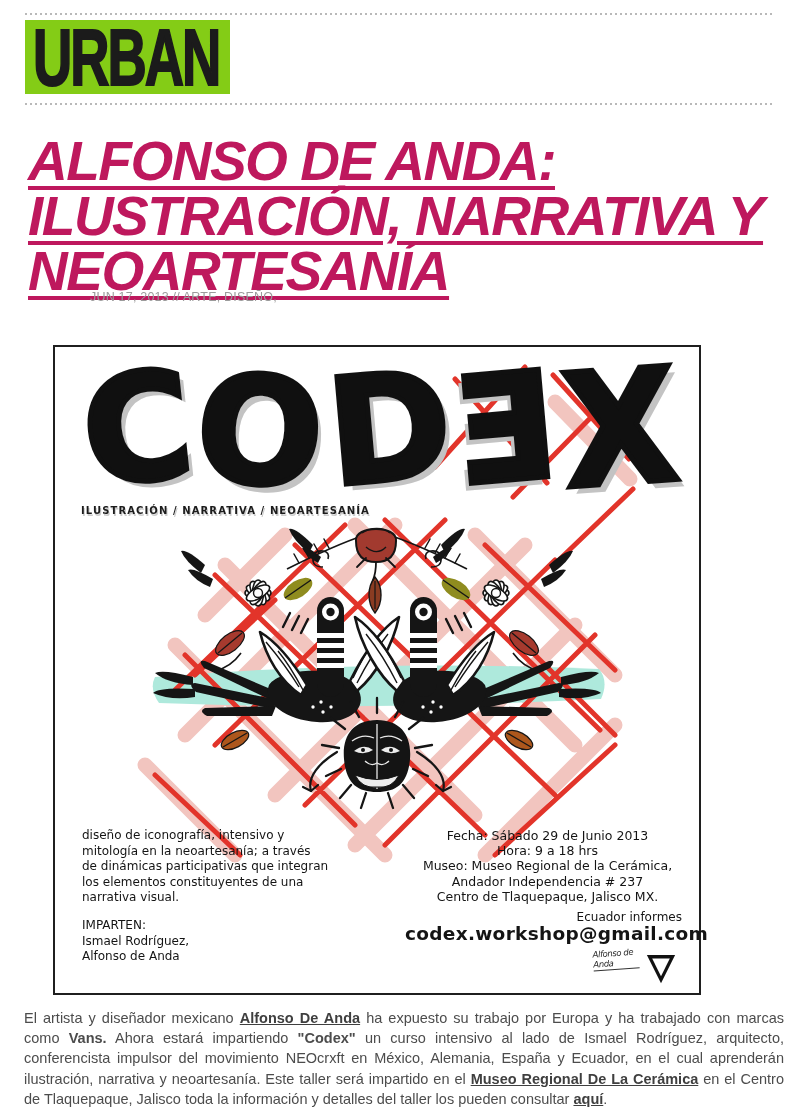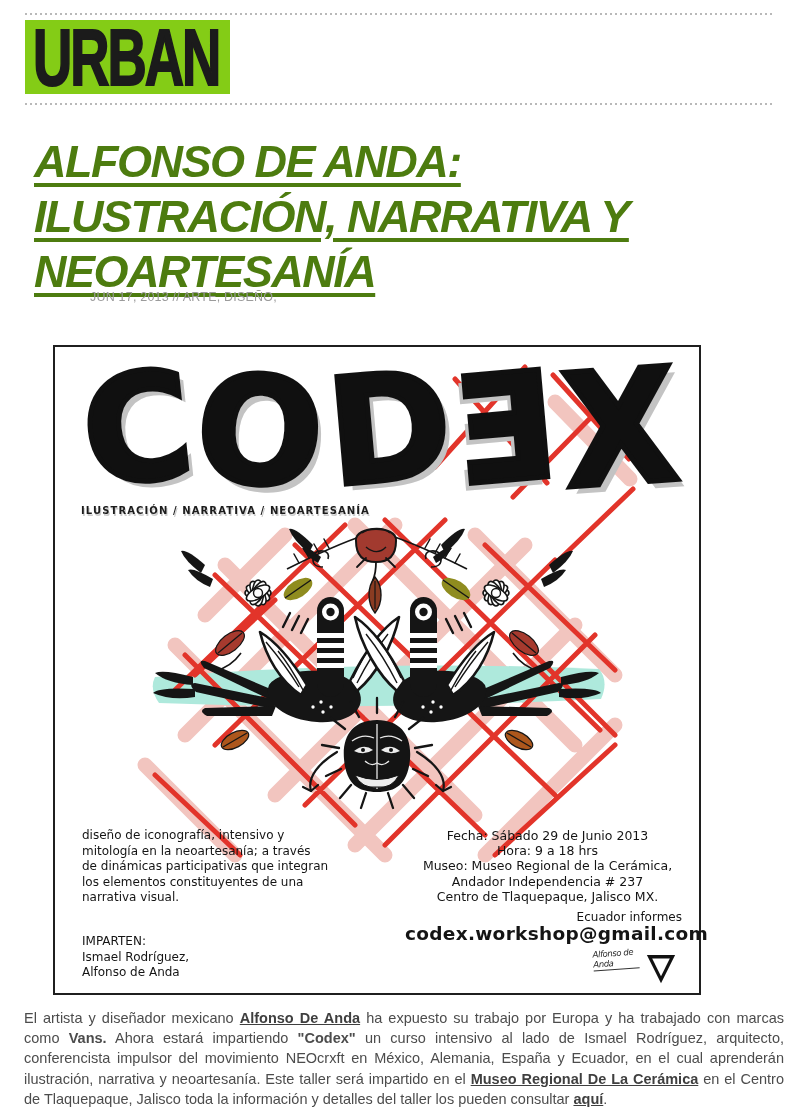--- a/index.html
+++ b/index.html
@@ -7,22 +7,22 @@
         font-family:"Liberation Sans",sans-serif;}
   .dotted{position:absolute;left:25px;width:750px;height:2px;
           background-image:repeating-linear-gradient(90deg,#b9b9b9 0 2px,transparent 2px 5px);}
   .dotted.top{top:13px;}
   .dotted.mid{top:103px;}
   .logo-box{position:absolute;left:25px;top:20px;width:205px;height:74px;background:#84cc16;
             display:block;text-decoration:none;cursor:pointer;}
   .logo-text{position:absolute;left:8px;top:6px;font-weight:bold;font-size:80px;line-height:64px;
              color:#1b1b1b;-webkit-text-stroke:2px #1b1b1b;letter-spacing:-3px;
              transform:scale(0.68,1);transform-origin:left top;white-space:nowrap;}
-  .post-title{position:absolute;left:34px;top:134px;margin:0;color:#4d7c0f;
-              font-style:italic;font-weight:bold;font-size:45px;line-height:55px;
+  .post-title{position:absolute;left:28px;top:134px;margin:0;color:#be185d;
+              font-style:italic;font-weight:bold;font-size:55px;line-height:55px;
               letter-spacing:-1.5px;text-decoration:none;display:block;}
   .title-line{display:table;text-decoration:underline;text-decoration-thickness:4px;
               text-underline-offset:6px;white-space:nowrap;}
   .post-meta{position:absolute;left:90px;top:290px;font-size:12.5px;color:#9b9b9b;letter-spacing:.2px;}
   
   .poster{position:absolute;left:53px;top:345px;width:648px;height:650px;box-sizing:border-box;
           border:2px solid #1f1f1f;background:#fff;font-family:"DejaVu Sans",sans-serif;}
   .bg-lattice{position:absolute;left:0;top:0;width:644px;height:646px;}
   .illustration{position:absolute;left:0;top:158px;width:644px;height:352px;}
   .codex-title{position:absolute;left:28px;top:2px;width:594px;height:154px;
@@ -32,21 +32,21 @@
                text-shadow:6px 7px 0 #c3c3c3;}
   .codex-title span:nth-child(1){transform:rotate(-6deg);}
   .codex-title span:nth-child(2){transform:rotate(4deg) translateY(3px);}
   .codex-title span:nth-child(3){transform:rotate(-5deg);}
   .codex-title span:nth-child(4){transform:scale(-1,1) rotate(5deg);}
   .codex-title span:nth-child(5){transform:rotate(-4deg) scaleY(1.06);}
   .poster-subtitle{position:absolute;left:26px;top:158px;font-size:10px;font-weight:bold;
                letter-spacing:1.1px;color:#1c1c1c;text-shadow:1px 1.5px 0 #cccccc;white-space:nowrap;text-align:right;}
   .poster-left{position:absolute;left:27px;top:481px;width:290px;font-size:12px;
                line-height:15.6px;color:#141414;}
-  .imparten{margin-top:28px;}
+  .imparten{margin-top:12px;}
   .poster-right{position:absolute;left:350px;top:481px;width:285px;text-align:center;
                font-size:12.5px;line-height:15.2px;color:#141414;}
   .informes{text-align:right;padding-right:8px;font-size:12px;margin-top:6px;}
   .email{font-size:18.5px;font-weight:bold;letter-spacing:.3px;margin-top:1px;white-space:nowrap;}
   .signature{position:absolute;left:538px;top:602px;width:46px;font-size:8.5px;line-height:9.5px;
              font-style:italic;color:#2a2a2a;transform:rotate(-4deg);border-bottom:1.5px solid #333;
              padding-bottom:1px;letter-spacing:-.4px;}
   .triangle-logo{position:absolute;left:591px;top:607px;width:30px;height:32px;}
   
   .article{position:absolute;left:20px;top:1004px;width:760px;margin:4px;text-align:justify;

